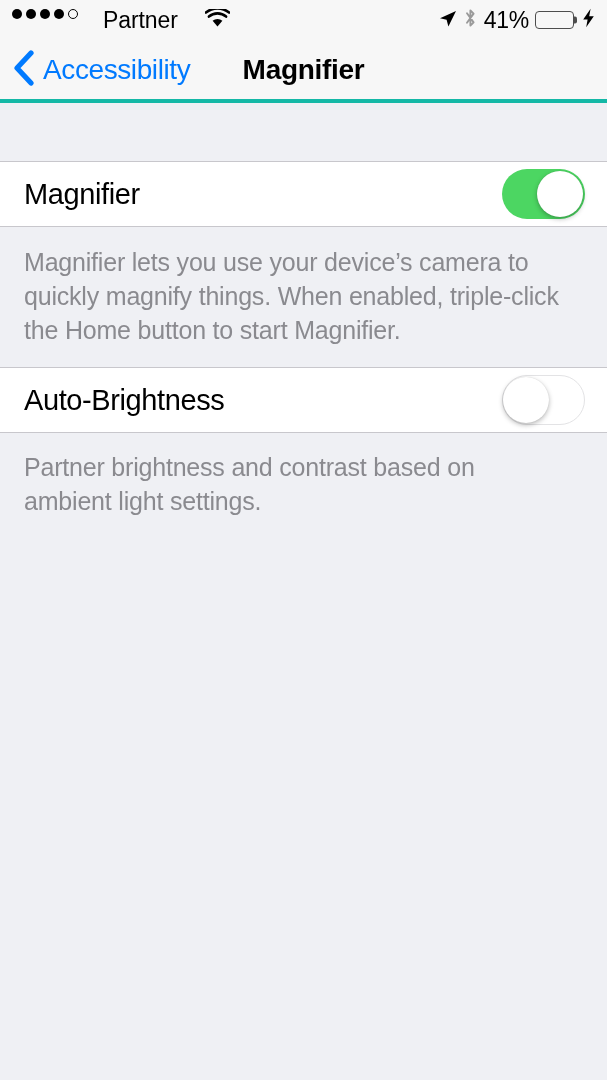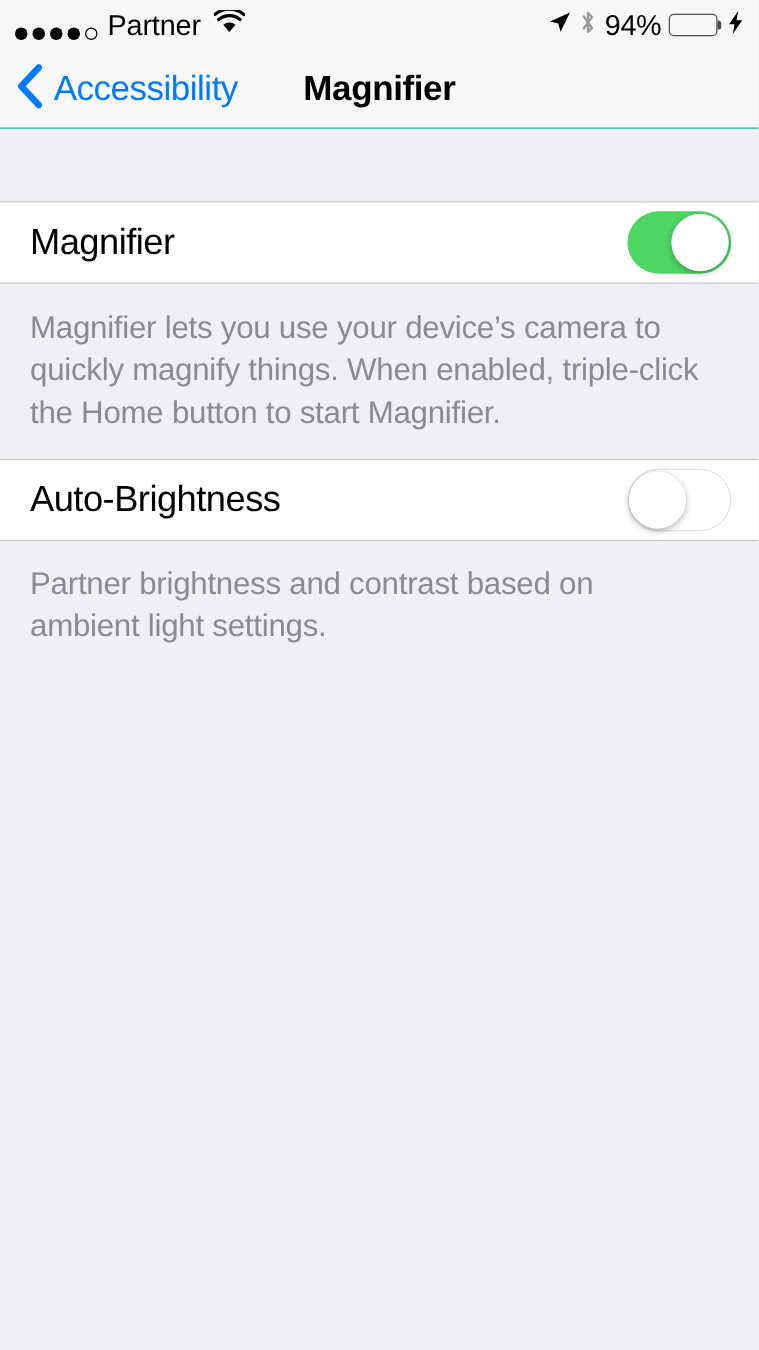--- a/index.html
+++ b/index.html
@@ -21,22 +21,22 @@
     height: 40px;
     background: #f7f7f7;
     display: flex;
     align-items: center;
     position: relative;
     padding: 0 12px;
     box-sizing: border-box;
   }
   .status-left {
     display: flex;
-    align-items: flex-end;
-    gap: 8px;
+    align-items: flex-start;
+    gap: 25px;
   }
   .signal-dots {
     display: flex;
     align-items: center;
     gap: 4px;
   }
   .dot {
     width: 10px;
     height: 10px;
     border-radius: 50%;
@@ -107,21 +107,21 @@
     border-radius: 0 2px 2px 0;
   }
   .bolt {
     margin-left: 1px;
   }
 
   
   .nav-bar {
     height: 63px;
     background: #f7f7f7;
-    border-bottom: 1px solid #14b8a6;
+    border-bottom: 4px solid #14b8a6;
     position: relative;
     display: flex;
     align-items: center;
     box-sizing: border-box;
   }
   .back-button {
     display: flex;
     align-items: center;
     gap: 7px;
     padding-left: 12px;
@@ -245,21 +245,21 @@
     <span>
       <svg width="19" height="19" viewBox="0 0 19 19">
         <path d="M18 2 L2 9.2 L8.6 10.8 L10.4 17.4 Z" fill="#000"></path>
       </svg>
     </span>
     <span>
       <svg width="13" height="20" viewBox="0 0 13 20">
         <path d="M3 5.2 L9.6 14.4 L6.4 17.6 L6.4 2.4 L9.6 5.6 L3 14.8" stroke="#9a9a9a" stroke-width="1.9" fill="none" stroke-linejoin="round" stroke-linecap="round"></path>
       </svg>
     </span>
-    <span class="battery-pct">94%</span>
+    <span class="battery-pct">41%</span>
     <span class="battery">
       <span class="battery-fill"></span>
       <span class="battery-nub"></span>
     </span>
     <span class="bolt">
       <svg width="13" height="20" viewBox="0 0 13 20">
         <path d="M8.6 0.8 L1.2 11.4 L5.6 11.4 L4.2 19.2 L11.8 8.2 L7.2 8.2 Z" fill="#000"></path>
       </svg>
     </span>
   </div>

